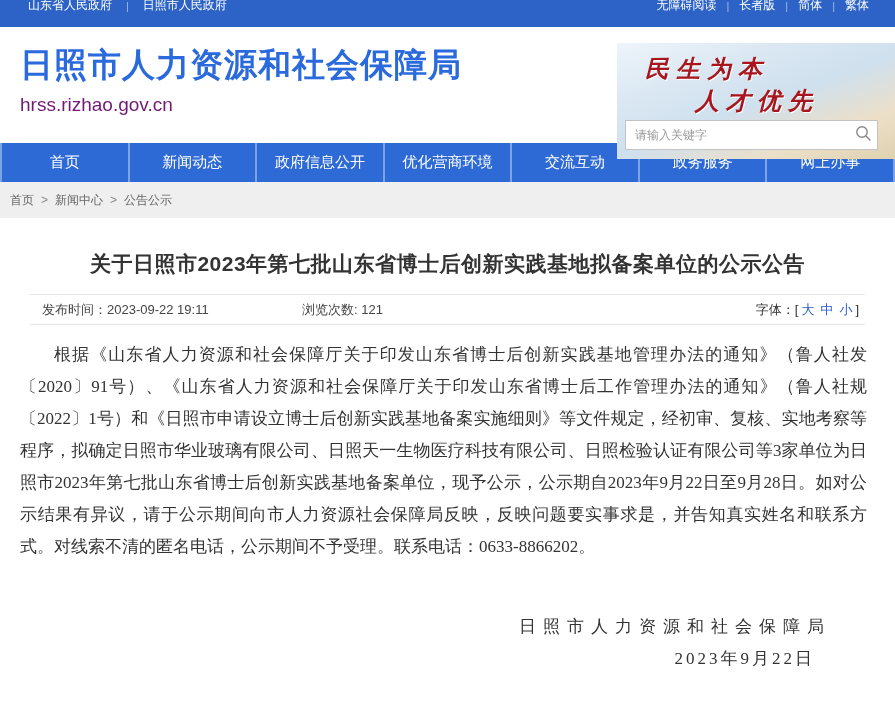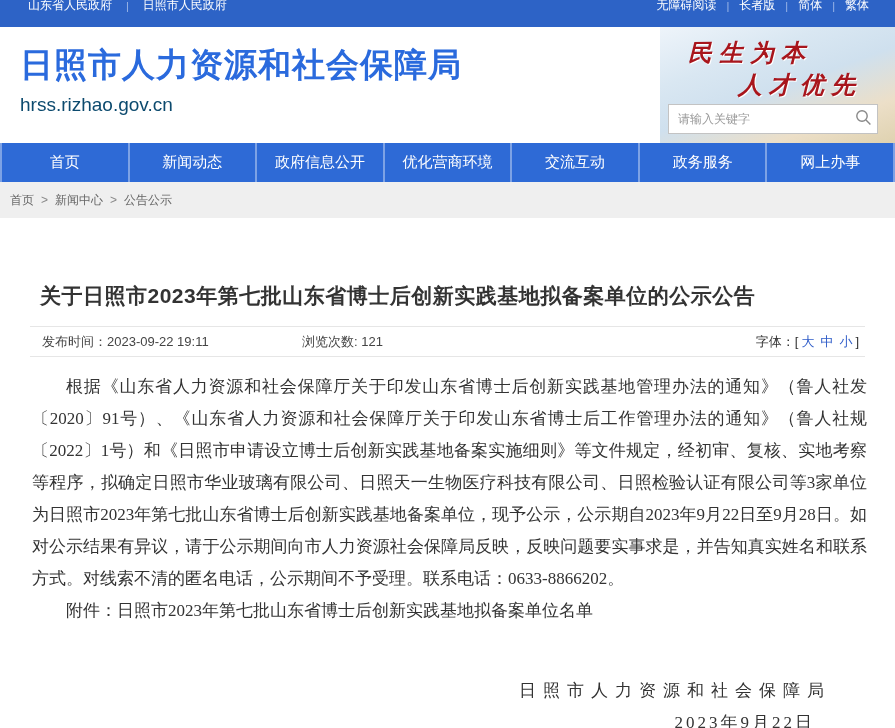--- a/index.html
+++ b/index.html
@@ -15,23 +15,23 @@
     padding:0 26px 16px 28px;
   }
   .topbar a { color:#fff; text-decoration:none; cursor:pointer; }
   .tsep { color:#9fb8e8; margin:0 14px; font-size:11px; }
   .topbar .right .tsep { margin:0 10px; }
   .topbar .left, .topbar .right { display:flex; align-items:center; }
   
   .header { height:116px; background:#fff; position:relative; }
   .site-block { position:absolute; left:20px; top:16px; }
   .site-title { font-size:33px; font-weight:bold; color:#2a6add; letter-spacing:1px; }
-  .site-url  { font-size:19px; color:#0c4a6e; margin-top:6px; }
+  .site-url  { font-size:19px; color:#701a75; margin-top:6px; }
   .hero {
-    position:absolute; right:0; top:0; width:235px; height:116px;
+    position:absolute; right:0; top:16px; width:278px; height:116px;
     background:linear-gradient(160deg,#eef4fa 0%,#d9e7f2 30%,#cfe0ee 52%,#ecdfc8 78%,#dfd2b0 100%);
   }
   .slogan { font-family:"Liberation Serif","DejaVu Serif",serif; font-style:italic;
     font-weight:bold; color:#a8151c; text-shadow:1px 1px 0 #fff; }
   .slogan1 { position:absolute; left:28px; top:10px; font-size:24px; letter-spacing:7px; }
   .slogan2 { position:absolute; left:78px; top:42px; font-size:24px; letter-spacing:7px; }
   .searchbox {
     position:absolute; left:8px; right:17px; bottom:9px; height:30px;
     background:#fff; border:1px solid #c3c3c3; display:flex; align-items:center;
   }
@@ -53,34 +53,33 @@
   
   .breadcrumb {
     height:36px; background:#efefef; display:flex; align-items:center;
     font-size:12px; color:#666; padding-left:10px;
   }
   .breadcrumb a { color:#666; text-decoration:none; cursor:pointer; }
   .bsep { margin:0 7px; color:#888; }
   
   .content { padding-top:32px; background:#fff; }
   .art-title {
-    text-align:left; font-size:21px; font-weight:bold; color:#333; letter-spacing:.5px;
+    text-align:center; font-size:21px; font-weight:bold; color:#333; letter-spacing:.5px;
     padding:0 40px;
-    margin-top:32px;
   }
   .meta {
     margin:16px 30px 0 30px; height:31px;
     border-top:1px solid #e6e6e6; border-bottom:1px solid #e6e6e6;
     display:flex; align-items:center; font-size:13px; color:#444;
   }
   .meta .m-publish { width:272px; padding-left:12px; }
   .meta .m-font { margin-left:auto; padding-right:6px; color:#333; }
   .m-font .fsz { color:#2d5bc8; cursor:pointer; margin:0 3px; }
   .art-body {
-    margin:14px 28px 0 32px;
+    margin:14px 28px 0 20px;
     font-family:"Liberation Serif","DejaVu Serif",serif;
     font-size:17px; line-height:32px; color:#333; text-align:justify;
   }
   .art-body p { text-indent:2em; }
   .signature { margin-top:52px; font-family:"Liberation Serif","DejaVu Serif",serif;
     font-size:17px; color:#333; text-align:right; }
   .sig-org  { padding-right:64px; letter-spacing:7px; }
   .sig-date { padding-right:80px; margin-top:9px; letter-spacing:3px; }
 </style>
 </head>
@@ -153,20 +152,19 @@
     <div class="m-views">
       <span>浏览次数: </span><span>121</span>
     </div>
     <div class="m-font">
       <span>字体：</span><span>[</span><span class="fsz">大</span><span class="fsz">中</span><span class="fsz">小</span><span>]</span>
     </div>
   </div>
 
   <div class="art-body">
     <p>根据《山东省人力资源和社会保障厅关于印发山东省博士后创新实践基地管理办法的通知》（鲁人社发〔2020〕91号）、《山东省人力资源和社会保障厅关于印发山东省博士后工作管理办法的通知》（鲁人社规〔2022〕1号）和《日照市申请设立博士后创新实践基地备案实施细则》等文件规定，经初审、复核、实地考察等程序，拟确定日照市华业玻璃有限公司、日照天一生物医疗科技有限公司、日照检验认证有限公司等3家单位为日照市2023年第七批山东省博士后创新实践基地备案单位，现予公示，公示期自2023年9月22日至9月28日。如对公示结果有异议，请于公示期间向市人力资源社会保障局反映，反映问题要实事求是，并告知真实姓名和联系方式。对线索不清的匿名电话，公示期间不予受理。联系电话：0633-8866202。</p>
-    <p>附件：日照市2023年第七批山东省博士后创新实践基地拟备案单位名单</p>
   </div>
 
   <div class="signature">
     <div class="sig-org">日照市人力资源和社会保障局</div>
     <div class="sig-date">2023年9月22日</div>
   </div>
 </div>
 
 </body></html>

